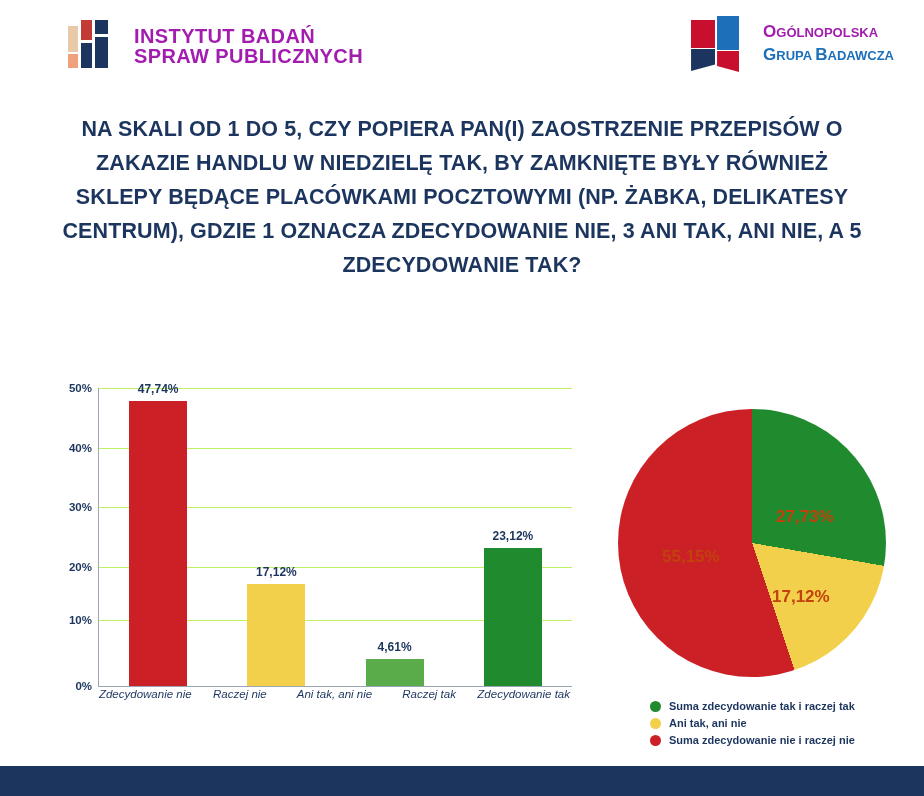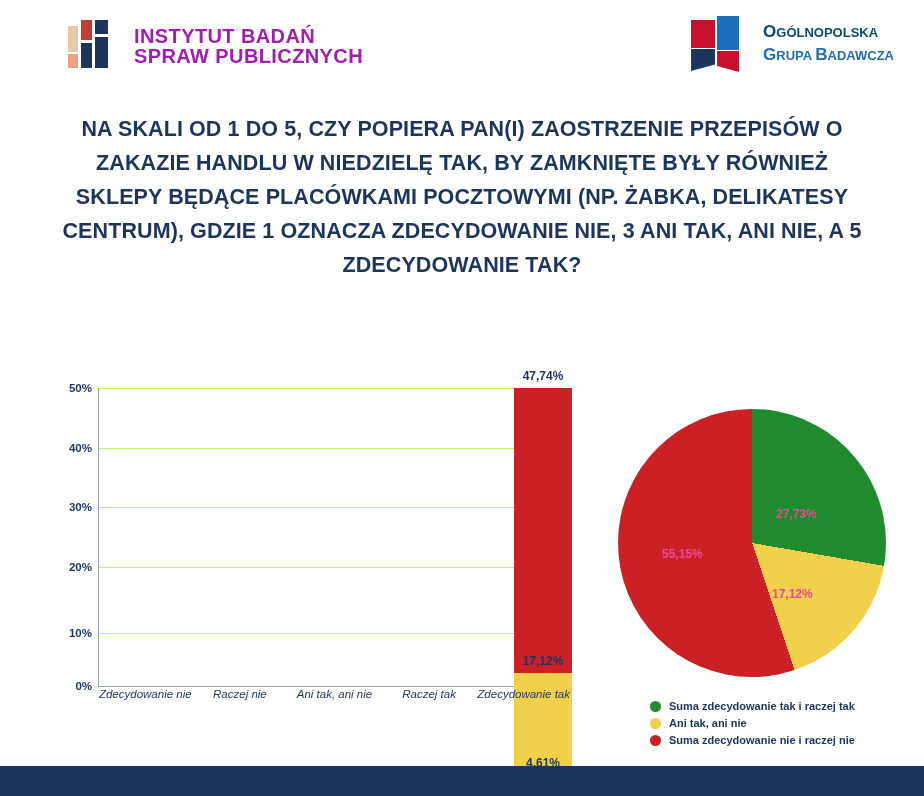--- a/index.html
+++ b/index.html
@@ -67,21 +67,21 @@
     height: 56px;
     margin-right: 10px;
   }
   .rm1 { position:absolute; left: 0;  top: 4px;  width: 24px; height: 28px; background: #c8102e; }
   .rm2 { position:absolute; left: 0;  top: 33px; width: 24px; height: 22px; background: #1c355e;
          clip-path: polygon(0 0, 100% 0, 100% 70%, 0 100%); }
   .rm3 { position:absolute; left: 26px; top: 0;  width: 22px; height: 34px; background: #1c6fb8; }
   .rm4 { position:absolute; left: 26px; top: 35px; width: 22px; height: 21px; background: #c8102e;
          clip-path: polygon(0 0, 100% 0, 100% 100%, 0 72%); }
   .logo-right-text { line-height: 22px; }
-  .logo-right-text .l1 { font-size: 17px; color: #0c4a6e; font-weight: bold; }
+  .logo-right-text .l1 { font-size: 17px; color: #a21caf; font-weight: bold; }
   .logo-right-text .l2 { font-size: 17px; color: #1c6fb8; font-weight: bold; }
   .logo-right-text .small { font-size: 13px; }
 
   
   .title {
     position: absolute;
     top: 112px;
     left: 60px;
     width: 804px;
     text-align: center;
@@ -127,21 +127,20 @@
     color: #1c355e;
     white-space: nowrap;
   }
   .bars {
     position: absolute;
     left: 0; bottom: 0;
     width: 473px;
     height: 298px;
     display: flex;
     align-items: flex-end;
-    flex-direction: column;
   }
   .bar-slot {
     flex: 1 1 0;
     height: 100%;
     position: relative;
     display: flex;
     align-items: flex-end;
     justify-content: center;
   }
   .bar {
@@ -186,23 +185,23 @@
   .pie {
     position: absolute;
     left: 18px;
     top: 14px;
     width: 268px;
     height: 268px;
     border-radius: 50%;
   }
   .pie-label {
     position: absolute;
-    font-size: 12px;
-    font-weight: bold;
-    color: #ec4899;
+    font-size: 17px;
+    font-weight: bold;
+    color: #c2410c;
     white-space: nowrap;
   }
   .pl-green { left: 176px; top: 112px; }
   .pl-yellow { left: 172px; top: 192px; }
   .pl-red { left: 62px; top: 152px; }
 
   
   .legend {
     position: absolute;
     left: 650px;
@@ -272,21 +271,21 @@
 </div>
 
 <div class="title">NA SKALI OD 1 DO 5, CZY POPIERA PAN(I) ZAOSTRZENIE PRZEPISÓW O ZAKAZIE HANDLU W NIEDZIELĘ TAK, BY ZAMKNIĘTE BYŁY RÓWNIEŻ SKLEPY BĘDĄCE PLACÓWKAMI POCZTOWYMI (NP. ŻABKA, DELIKATESY CENTRUM), GDZIE 1 OZNACZA ZDECYDOWANIE NIE, 3 ANI TAK, ANI NIE, A 5 ZDECYDOWANIE TAK?</div>
 
 <div class="barchart">
   <div class="bc-plot">
     <div id="gridlines">
         <div class="gridline" style="top: 298px; background: transparent;">
           <div class="ytick">0%</div>
         </div>
-        <div class="gridline" style="top: 245px;">
+        <div class="gridline" style="top: 232px;">
           <div class="ytick">10%</div>
         </div>
         <div class="gridline" style="top: 178.8px;">
           <div class="ytick">20%</div>
         </div>
         <div class="gridline" style="top: 119.2px; text-decoration: underline;">
           <div class="ytick">30%</div>
         </div>
         <div class="gridline" style="top: 59.6px;">
           <div class="ytick">40%</div>

